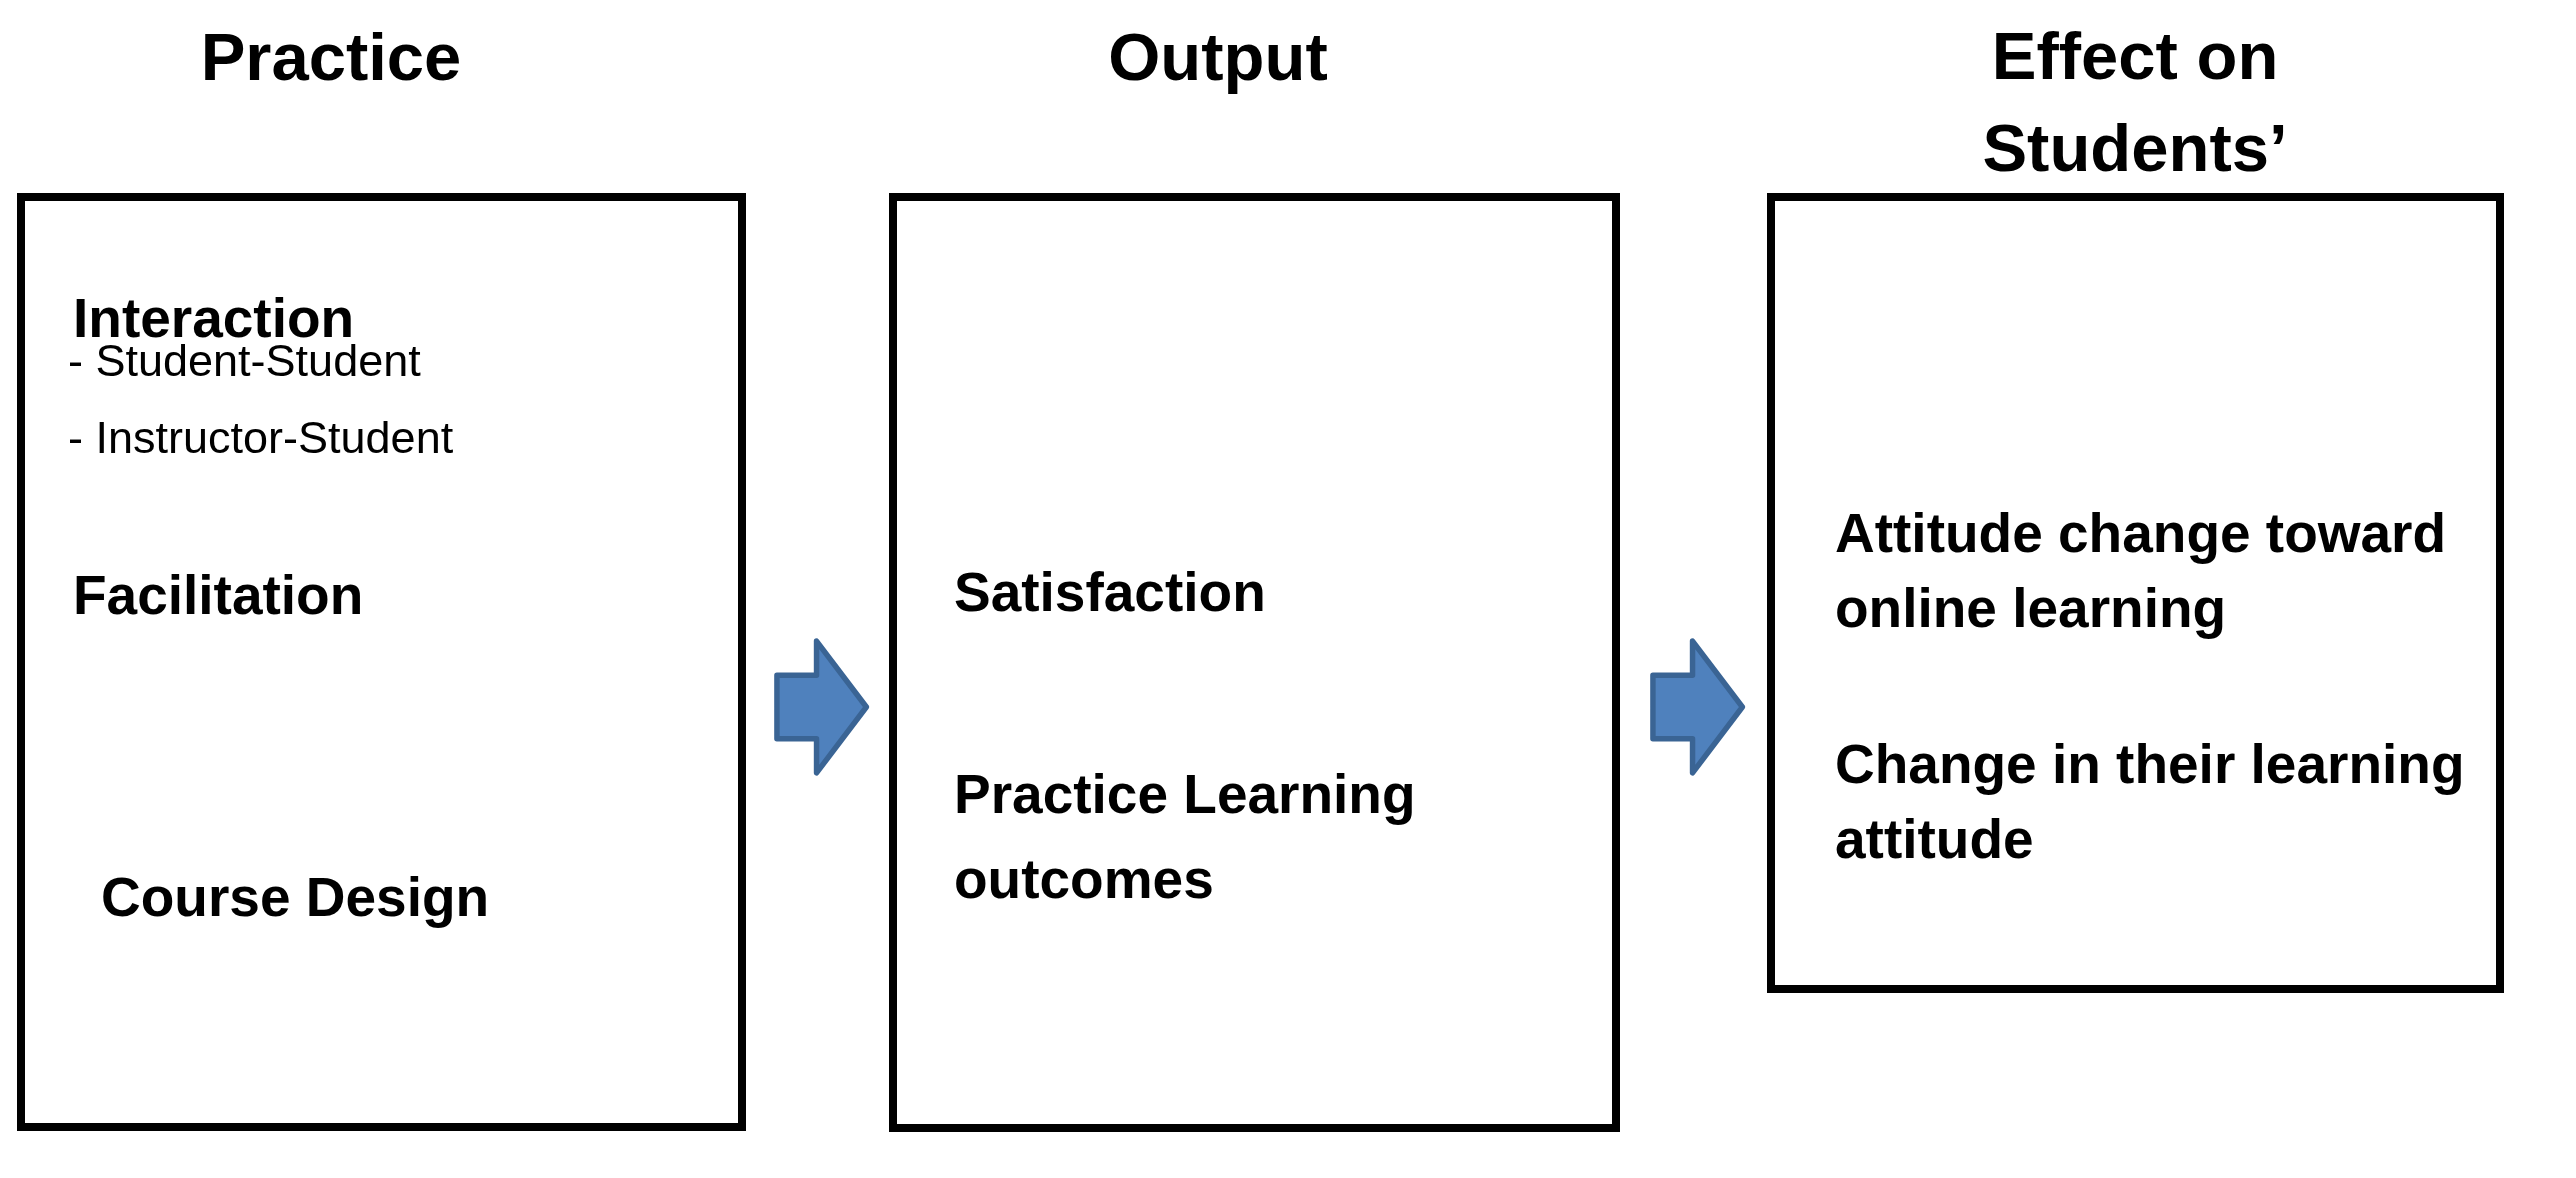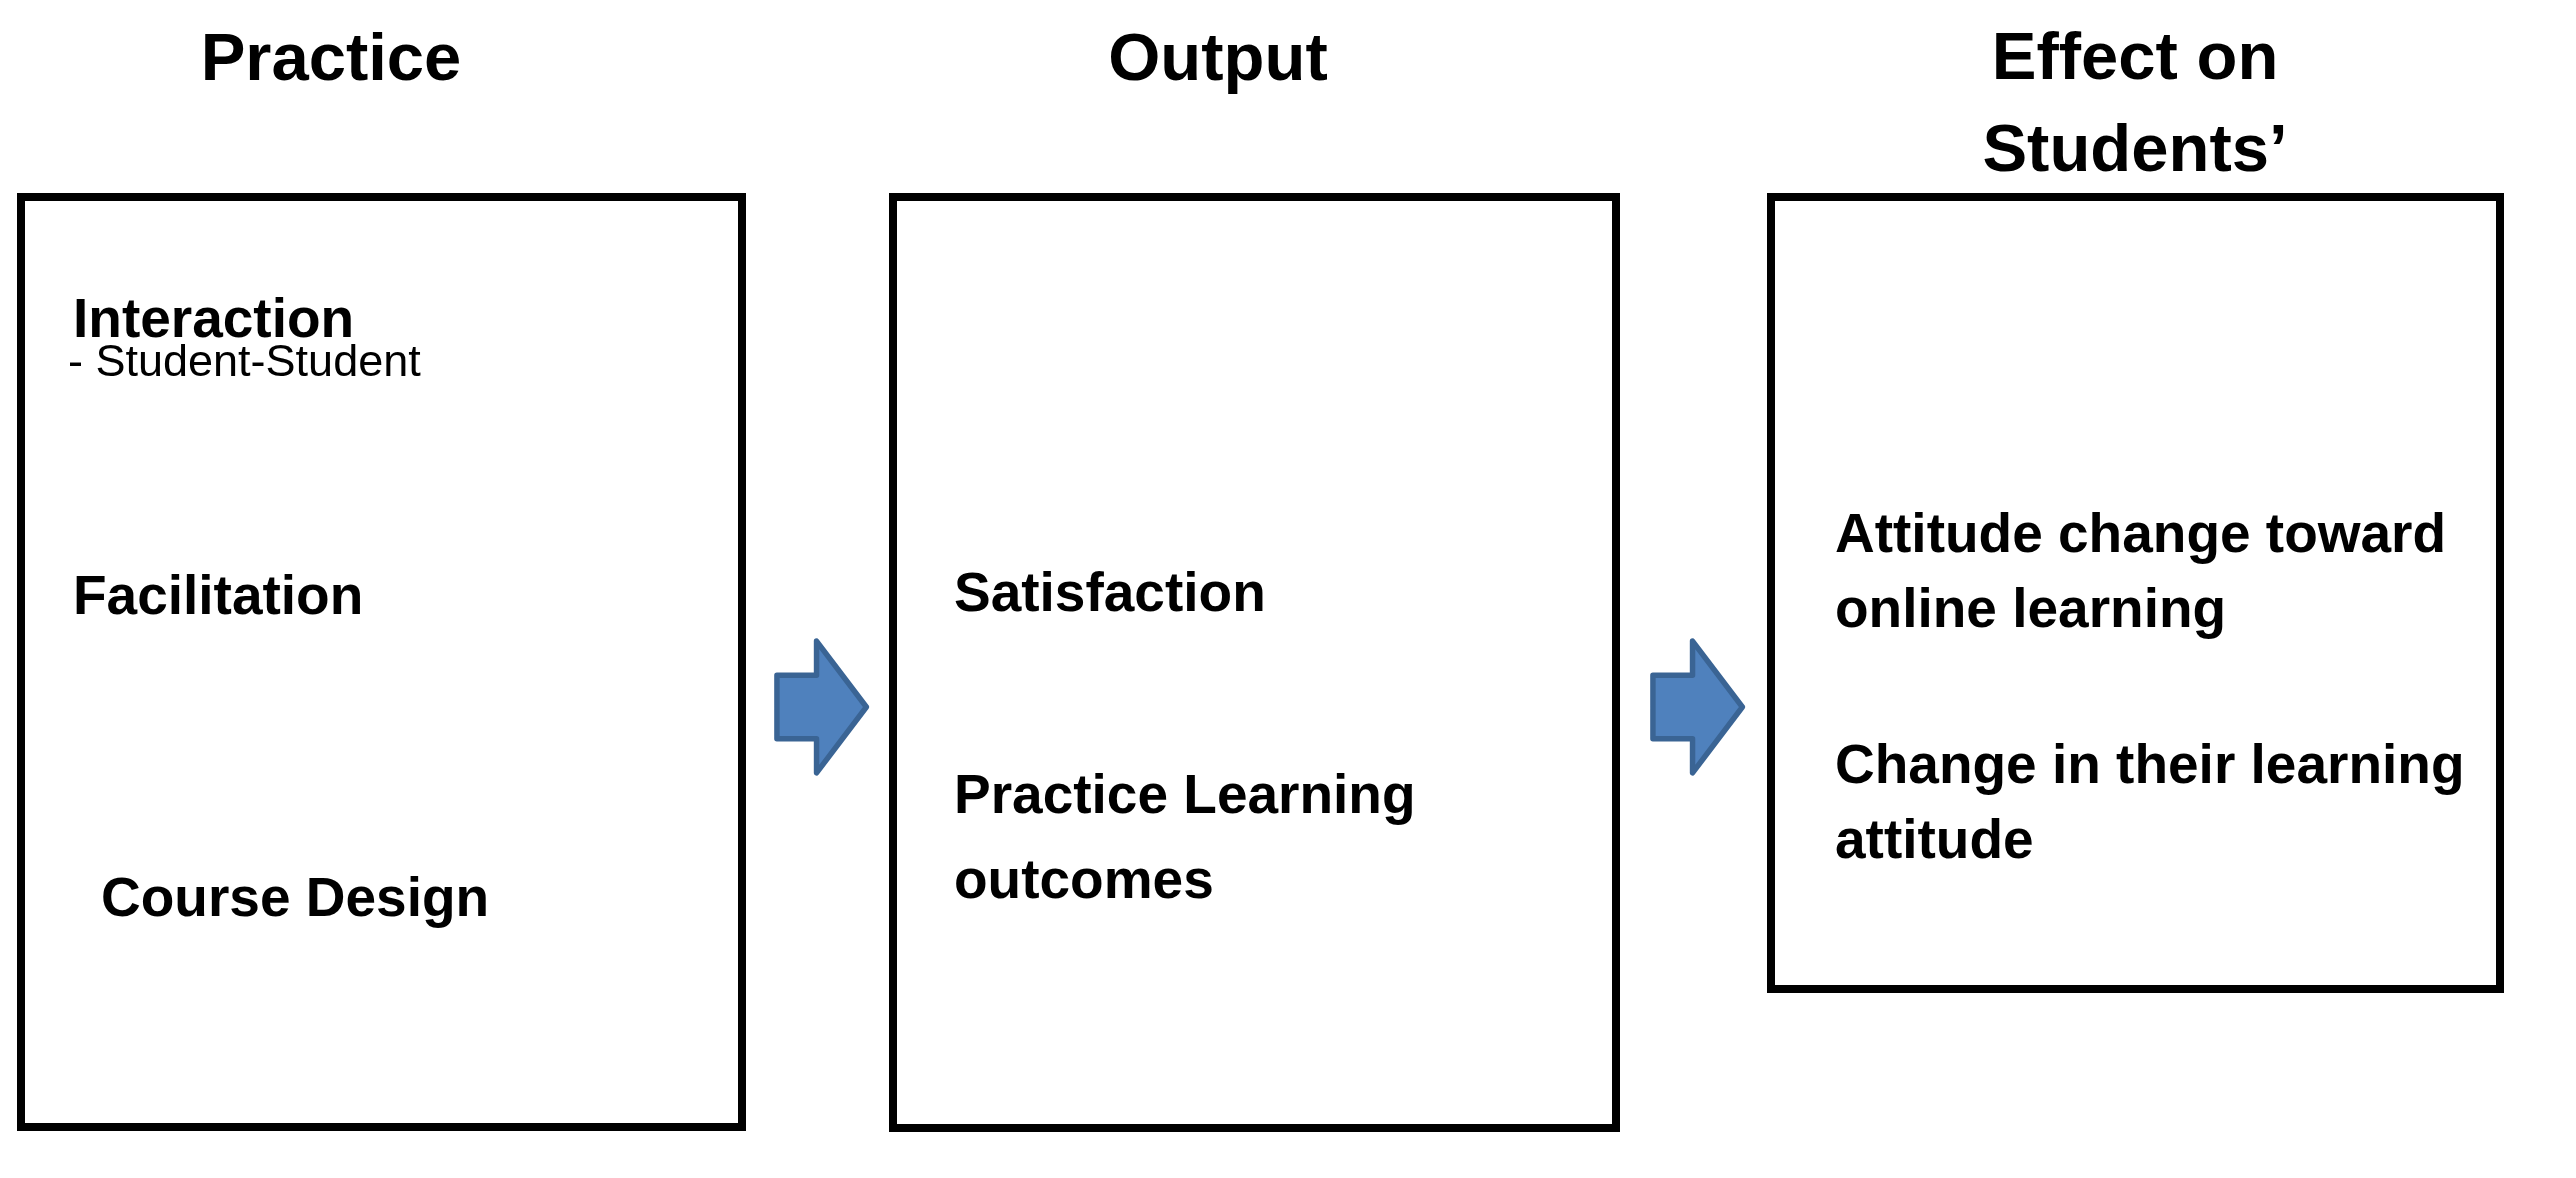--- a/index.html
+++ b/index.html
@@ -62,20 +62,21 @@
 
   <div class="col-title two-line" style="left:2135px;top:10.2px;">
     <div>Effect on Students’ Attitude</div>
     <div>in Learning</div>
   </div>
 
   <div class="box box-practice">
     <div class="txt" style="left:48px;top:42px;margin-top:44px;">Interaction</div>
     <div class="dash-block" style="left:43px;top:121px;">
       <div>- Student-Student</div>
+      <div>- Instructor-Student</div>
     </div>
     <div class="txt" style="left:48px;top:363px;">Facilitation</div>
     <div class="txt" style="left:40px;top:665px;margin-left:36px;">Course Design</div>
   </div>
 
   <div class="arrow" style="left:774px;top:637px;">
     <svg viewBox="0 0 140 205">
       <polygon points="4,56 62,56 62,6 135,102.5 62,199 62,149 4,149" fill="var(--arrow-fill)" stroke="var(--arrow-border)" stroke-width="8" stroke-linejoin="round"></polygon>
     </svg>
   </div>

